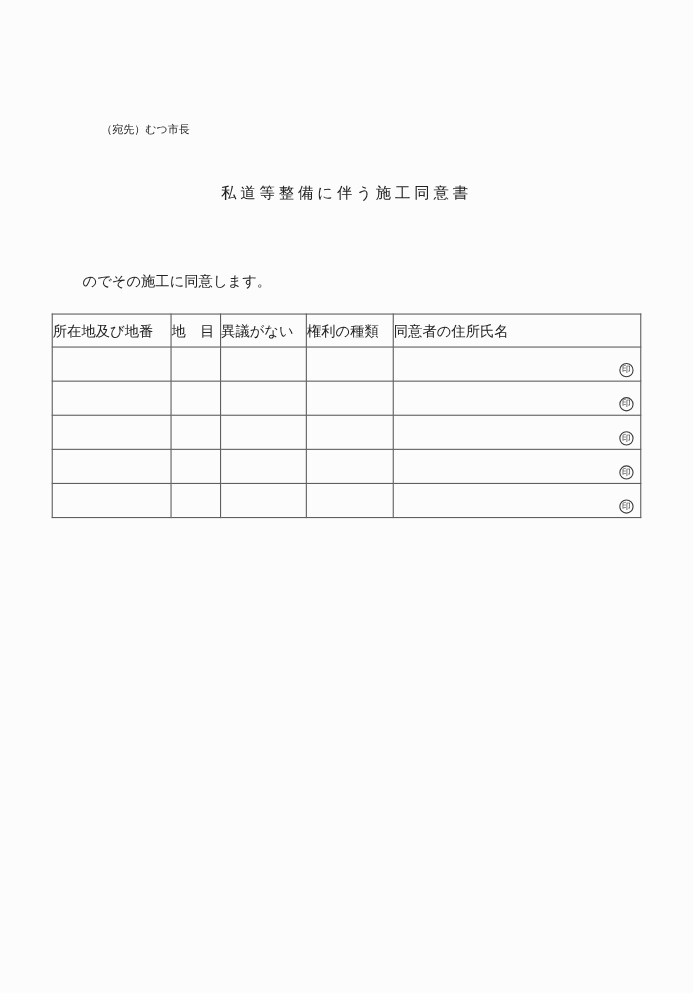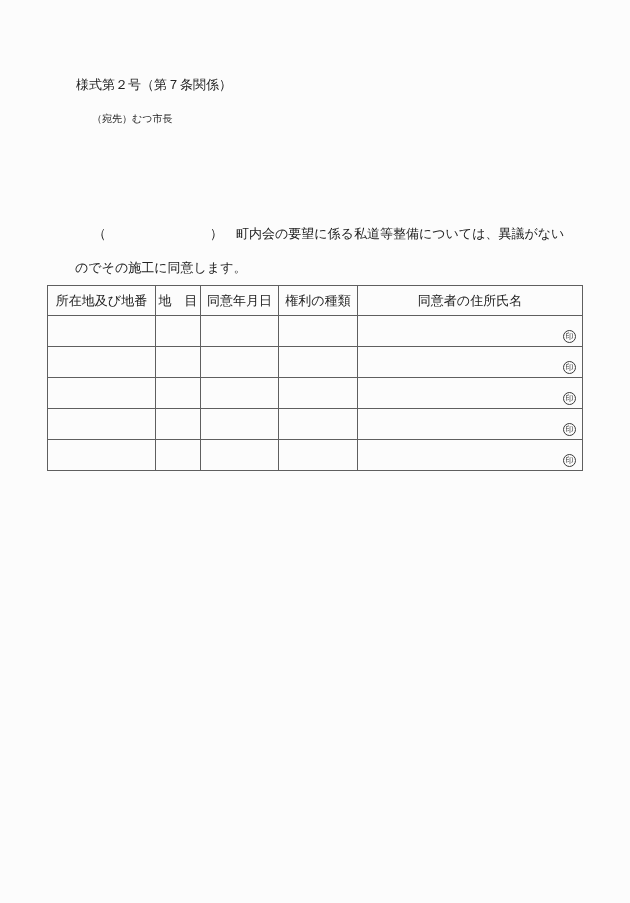--- a/index.html
+++ b/index.html
@@ -62,42 +62,41 @@
     line-height: 1.3;
     white-space: pre;
   }
   .stmt-line2 {
     position: absolute;
     left: 75px;
     top: 248px;
     font-size: 13px;
     line-height: 1.3;
     white-space: pre;
-    margin-top: 12px;
   }
   table.consent-table {
     position: absolute;
     left: 47px;
     top: 285px;
     width: 535px;
     border-collapse: collapse;
     table-layout: fixed;
   }
   .consent-table th,
   .consent-table td {
     border: 1px solid var(--border-color);
     font-size: 13px;
     font-weight: normal;
     padding: 0;
     overflow: hidden;
   }
   .consent-table thead tr { height: 30px; }
   .consent-table tbody tr { height: 31px; }
   .consent-table th {
-    text-align: center;
+    text-align: left;
     vertical-align: middle;
     white-space: pre;
   }
   .consent-table td.data-cell {
     vertical-align: middle;
     padding: 0 4px;
   }
   .consent-table td.seal-cell {
     text-align: right;
     vertical-align: bottom;
@@ -124,42 +123,41 @@
     line-height: 1;
     letter-spacing: 0;
     transform: translateY(-0.5px);
   }
 </style>
 </head>
 <body>
 
 <div class="page">
 
-  <div class="form-number">様式第２号（第７条関係）</div>
 
   <div class="addressee">（宛先）むつ市長</div>
 
-
-  <div class="stmt-line1">（　　　　　　　　）　町内会の要望に係る私道等整備については、異議がない</div>
+  <h1 class="doc-title">私道等整備に伴う施工同意書</h1>
+
 
   <div class="stmt-line2">のでその施工に同意します。</div>
 
   <table class="consent-table">
     <colgroup>
       <col style="width:108px">
       <col style="width:45px">
       <col style="width:78px">
       <col style="width:79px">
       <col style="width:225px">
     </colgroup>
     <thead>
       <tr>
         <th>所在地及び地番</th>
         <th>地　目</th>
-        <th>同意年月日</th>
+        <th>異議がない</th>
         <th>権利の種類</th>
         <th>同意者の住所氏名</th>
       </tr>
     </thead>
     <tbody>
       <tr>
         <td class="data-cell"></td>
         <td class="data-cell"></td>
         <td class="data-cell"></td>
         <td class="data-cell"></td>

